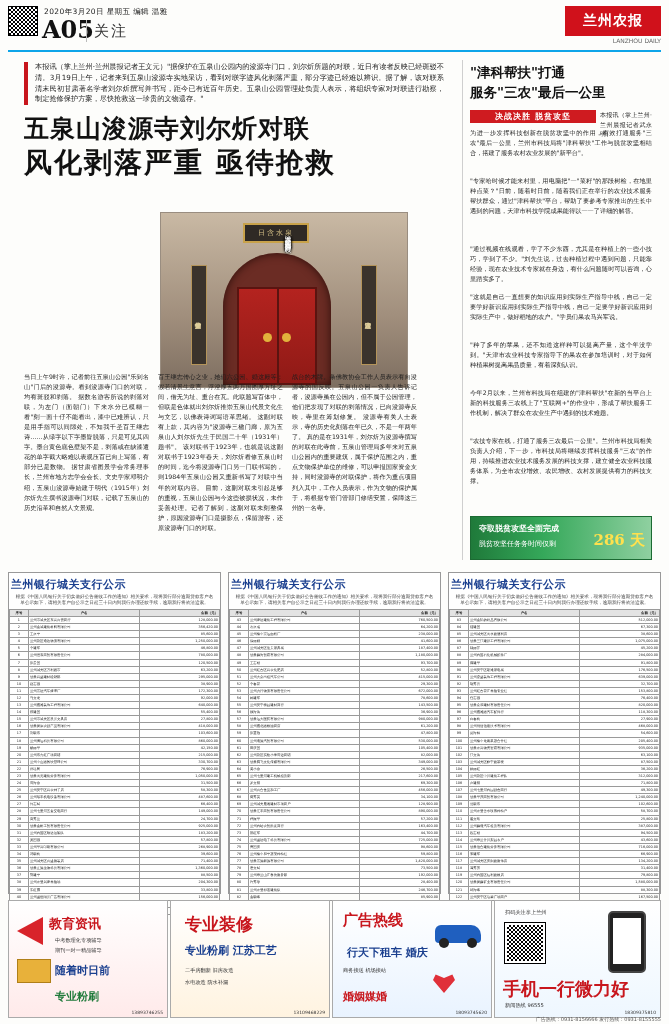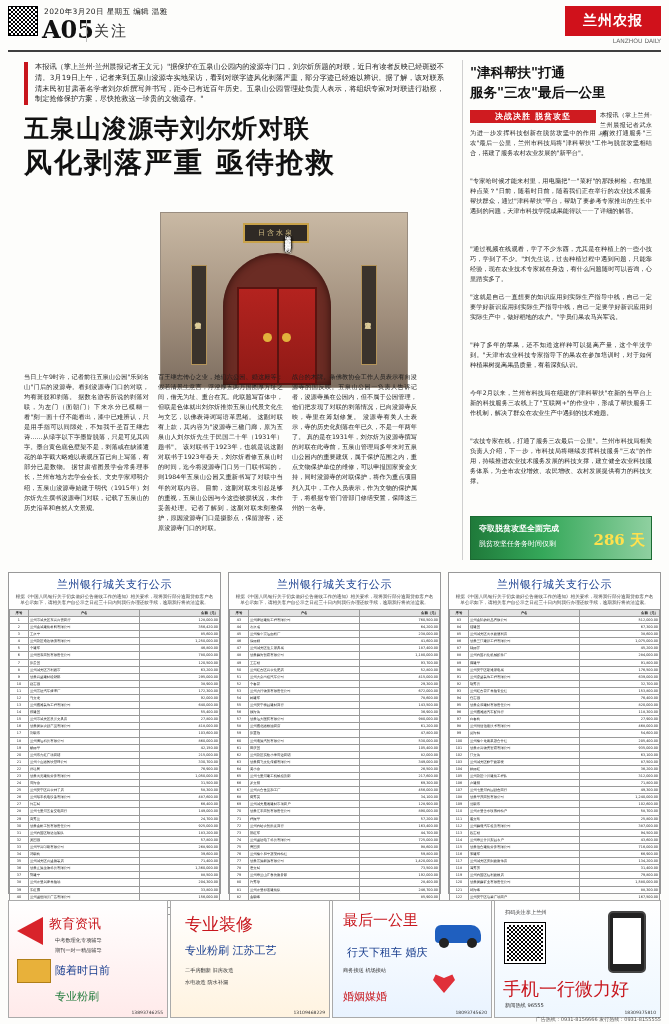--- a/index.html
+++ b/index.html
@@ -12,21 +12,21 @@
     position: relative;
     width: 669px;
     height: 1024px;
     background: #fdfdfb;
     overflow: hidden;
   }
 
   
   .masthead {
     position: absolute; left: 8px; top: 6px; width: 653px; height: 46px;
-    border-bottom: 2px solid #404040;
+    border-bottom: 2px solid #0ea5e9;
   }
   .qr {
     position: absolute; left: 0; top: 0; width: 30px; height: 30px;
     background:
       repeating-linear-gradient(0deg,#000 0 2px,#fff 2px 4px),
       repeating-linear-gradient(90deg,#000 0 2px,#fff 2px 4px);
     background-blend-mode: difference;
     border: 1px solid #000;
   }
   .date-line {
@@ -169,23 +169,23 @@
     position: absolute; right: 6px; top: 14px; color: #ffe14d;
     font-size: 15px; font-weight: bold; font-family: "DejaVu Serif","Liberation Serif",serif;
   }
 
   
   .notice {
     position: absolute; top: 572px; width: 213px; height: 322px;
     border: 1px solid #999; background: #fff;
   }
   .notice-title {
-    margin: 4px 2px 2px; text-align: center;
+    margin: 4px 2px 2px; text-align: left;
     font-family: "DejaVu Serif","Liberation Serif",serif;
-    font-size: 11px; font-weight: normal; color: #1a3f8f;
+    font-size: 11px; font-weight: bold; color: #1a3f8f;
     letter-spacing: .5px;
   }
   .notice-sub {
     text-align: center; font-size: 4.6px; color: #444; line-height: 1.4;
     padding: 0 6px 2px;
   }
   .notice-table {
     width: 100%; border-collapse: collapse; font-size: 3.4px; color: #222;
     table-layout: fixed;
   }
@@ -203,21 +203,21 @@
   .ad {
     position: absolute; top: 0; height: 118px; border: 1px solid #aaa; overflow: hidden;
     background: #fff;
   }
   .ad-edu { left: 0; width: 160px; background: linear-gradient(#fff,#ffeaea); }
   .ad-deco { left: 162px; width: 160px; background: linear-gradient(#fff,#fff3e0); }
   .ad-car { left: 324px; width: 160px; background: linear-gradient(#fff,#e9f3ff); }
   .ad-qr  { left: 486px; width: 167px; background: linear-gradient(#fff,#eef7ff); }
   .ad-big {
     font-family: "DejaVu Serif","Liberation Serif",serif;
-    font-weight: normal; color: #c8161d;
+    font-weight: bold; color: #c8161d;
   }
   .ad-sm { font-size: 5.2px; color: #333; }
   .megaphone {
     position: absolute; left: 8px; top: 16px; width: 0; height: 0;
     border-top: 14px solid transparent; border-bottom: 14px solid transparent;
     border-right: 26px solid #d8232a;
   }
   .book {
     position: absolute; left: 8px; top: 58px; width: 34px; height: 24px;
     background: #e8b13a; border: 1px solid #b07f18;
@@ -1002,21 +1002,21 @@
 
     <div class="ad ad-deco">
       <div class="ad-big" style="position:absolute;left:14px;top:12px;font-size:17px;">专业装修</div>
       <div class="ad-big" style="position:absolute;left:14px;top:42px;font-size:11px;color:#1a3f8f;">专业粉刷  江苏工艺</div>
       <div class="ad-sm" style="position:absolute;left:14px;top:66px;">二手房翻新 旧房改造</div>
       <div class="ad-sm" style="position:absolute;left:14px;top:78px;">水电改造 防水补漏</div>
       <div class="ad-sm" style="position:absolute;right:4px;bottom:2px;font-size:4.5px;">13109468229</div>
     </div>
 
     <div class="ad ad-car">
-      <div class="ad-big" style="position:absolute;left:10px;top:10px;font-size:15px;">最后一公里</div>
+      <div class="ad-big" style="position:absolute;left:10px;top:10px;font-size:15px;">广告热线</div>
       <div class="carbody"></div>
       <div class="ad-big" style="position:absolute;left:14px;top:44px;font-size:11px;color:#1a3f8f;">行天下租车 婚庆</div>
       <div class="ad-sm" style="position:absolute;left:10px;top:66px;">商务接送 机场接站</div>
       <div class="heart" style="left:100px;top:72px;"></div>
       <div class="ad-big" style="position:absolute;left:10px;top:88px;font-size:11px;color:#c8161d;">婚姻媒婚</div>
       <div class="ad-sm" style="position:absolute;right:4px;bottom:2px;font-size:4.5px;">18093745620</div>
     </div>
 
     <div class="ad ad-qr">
       <div class="phone">

